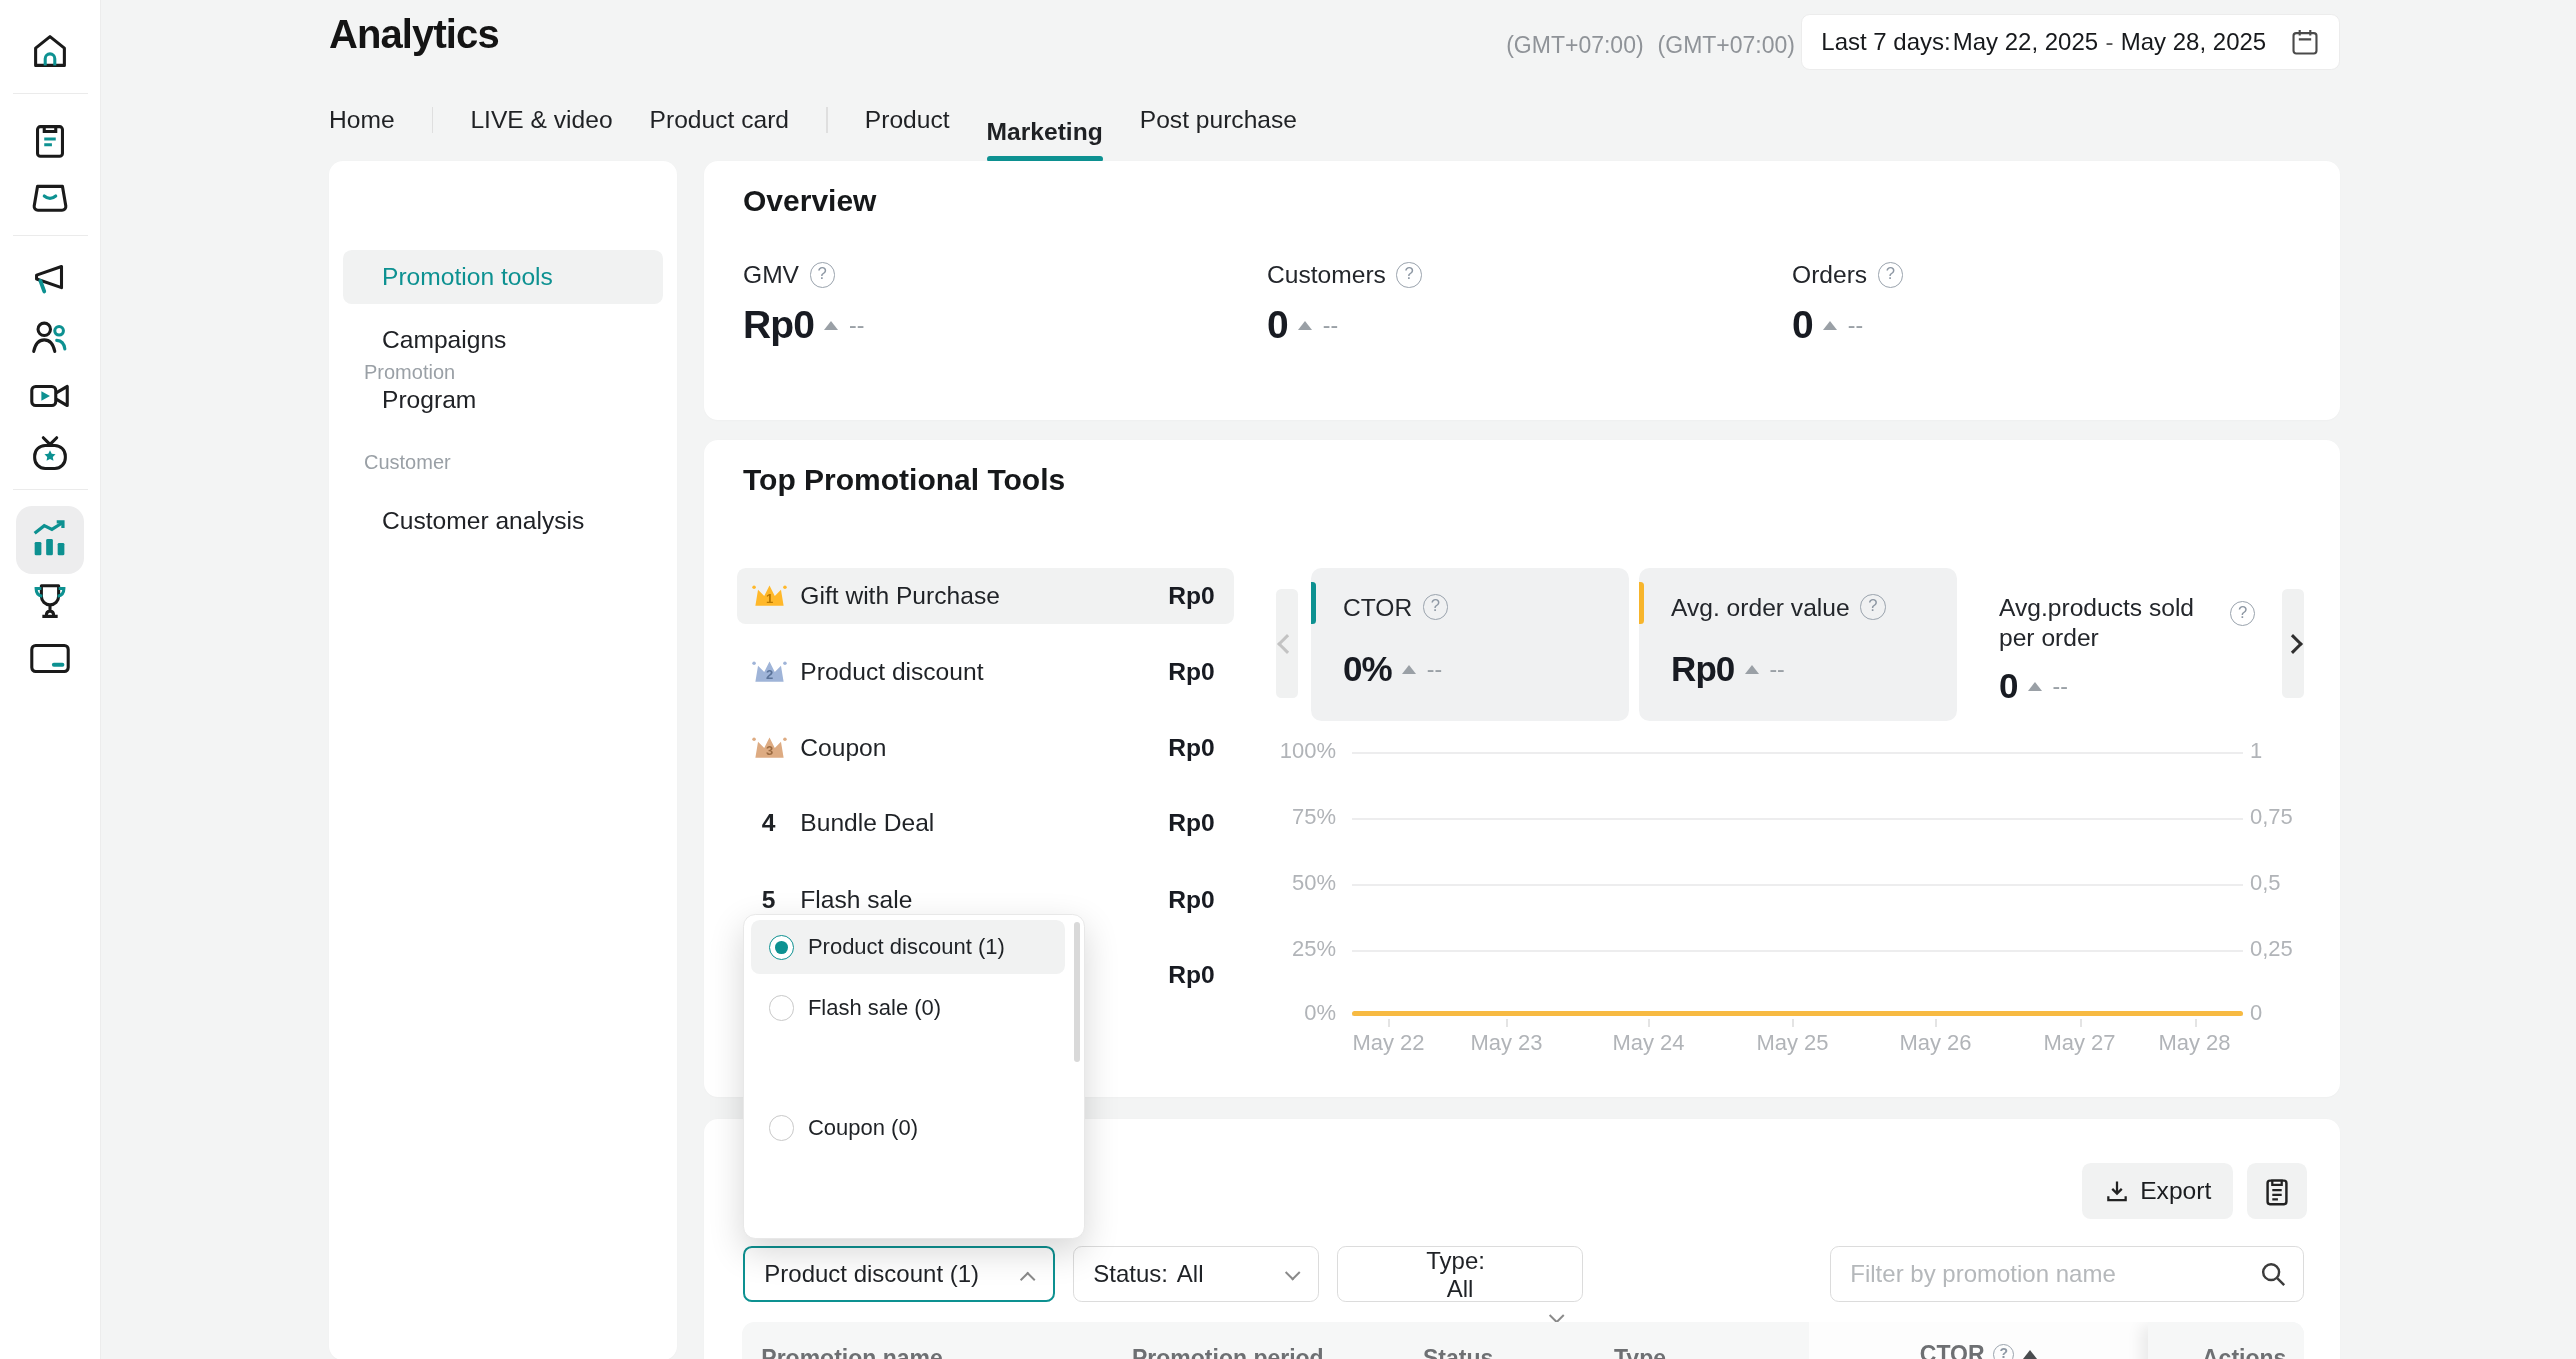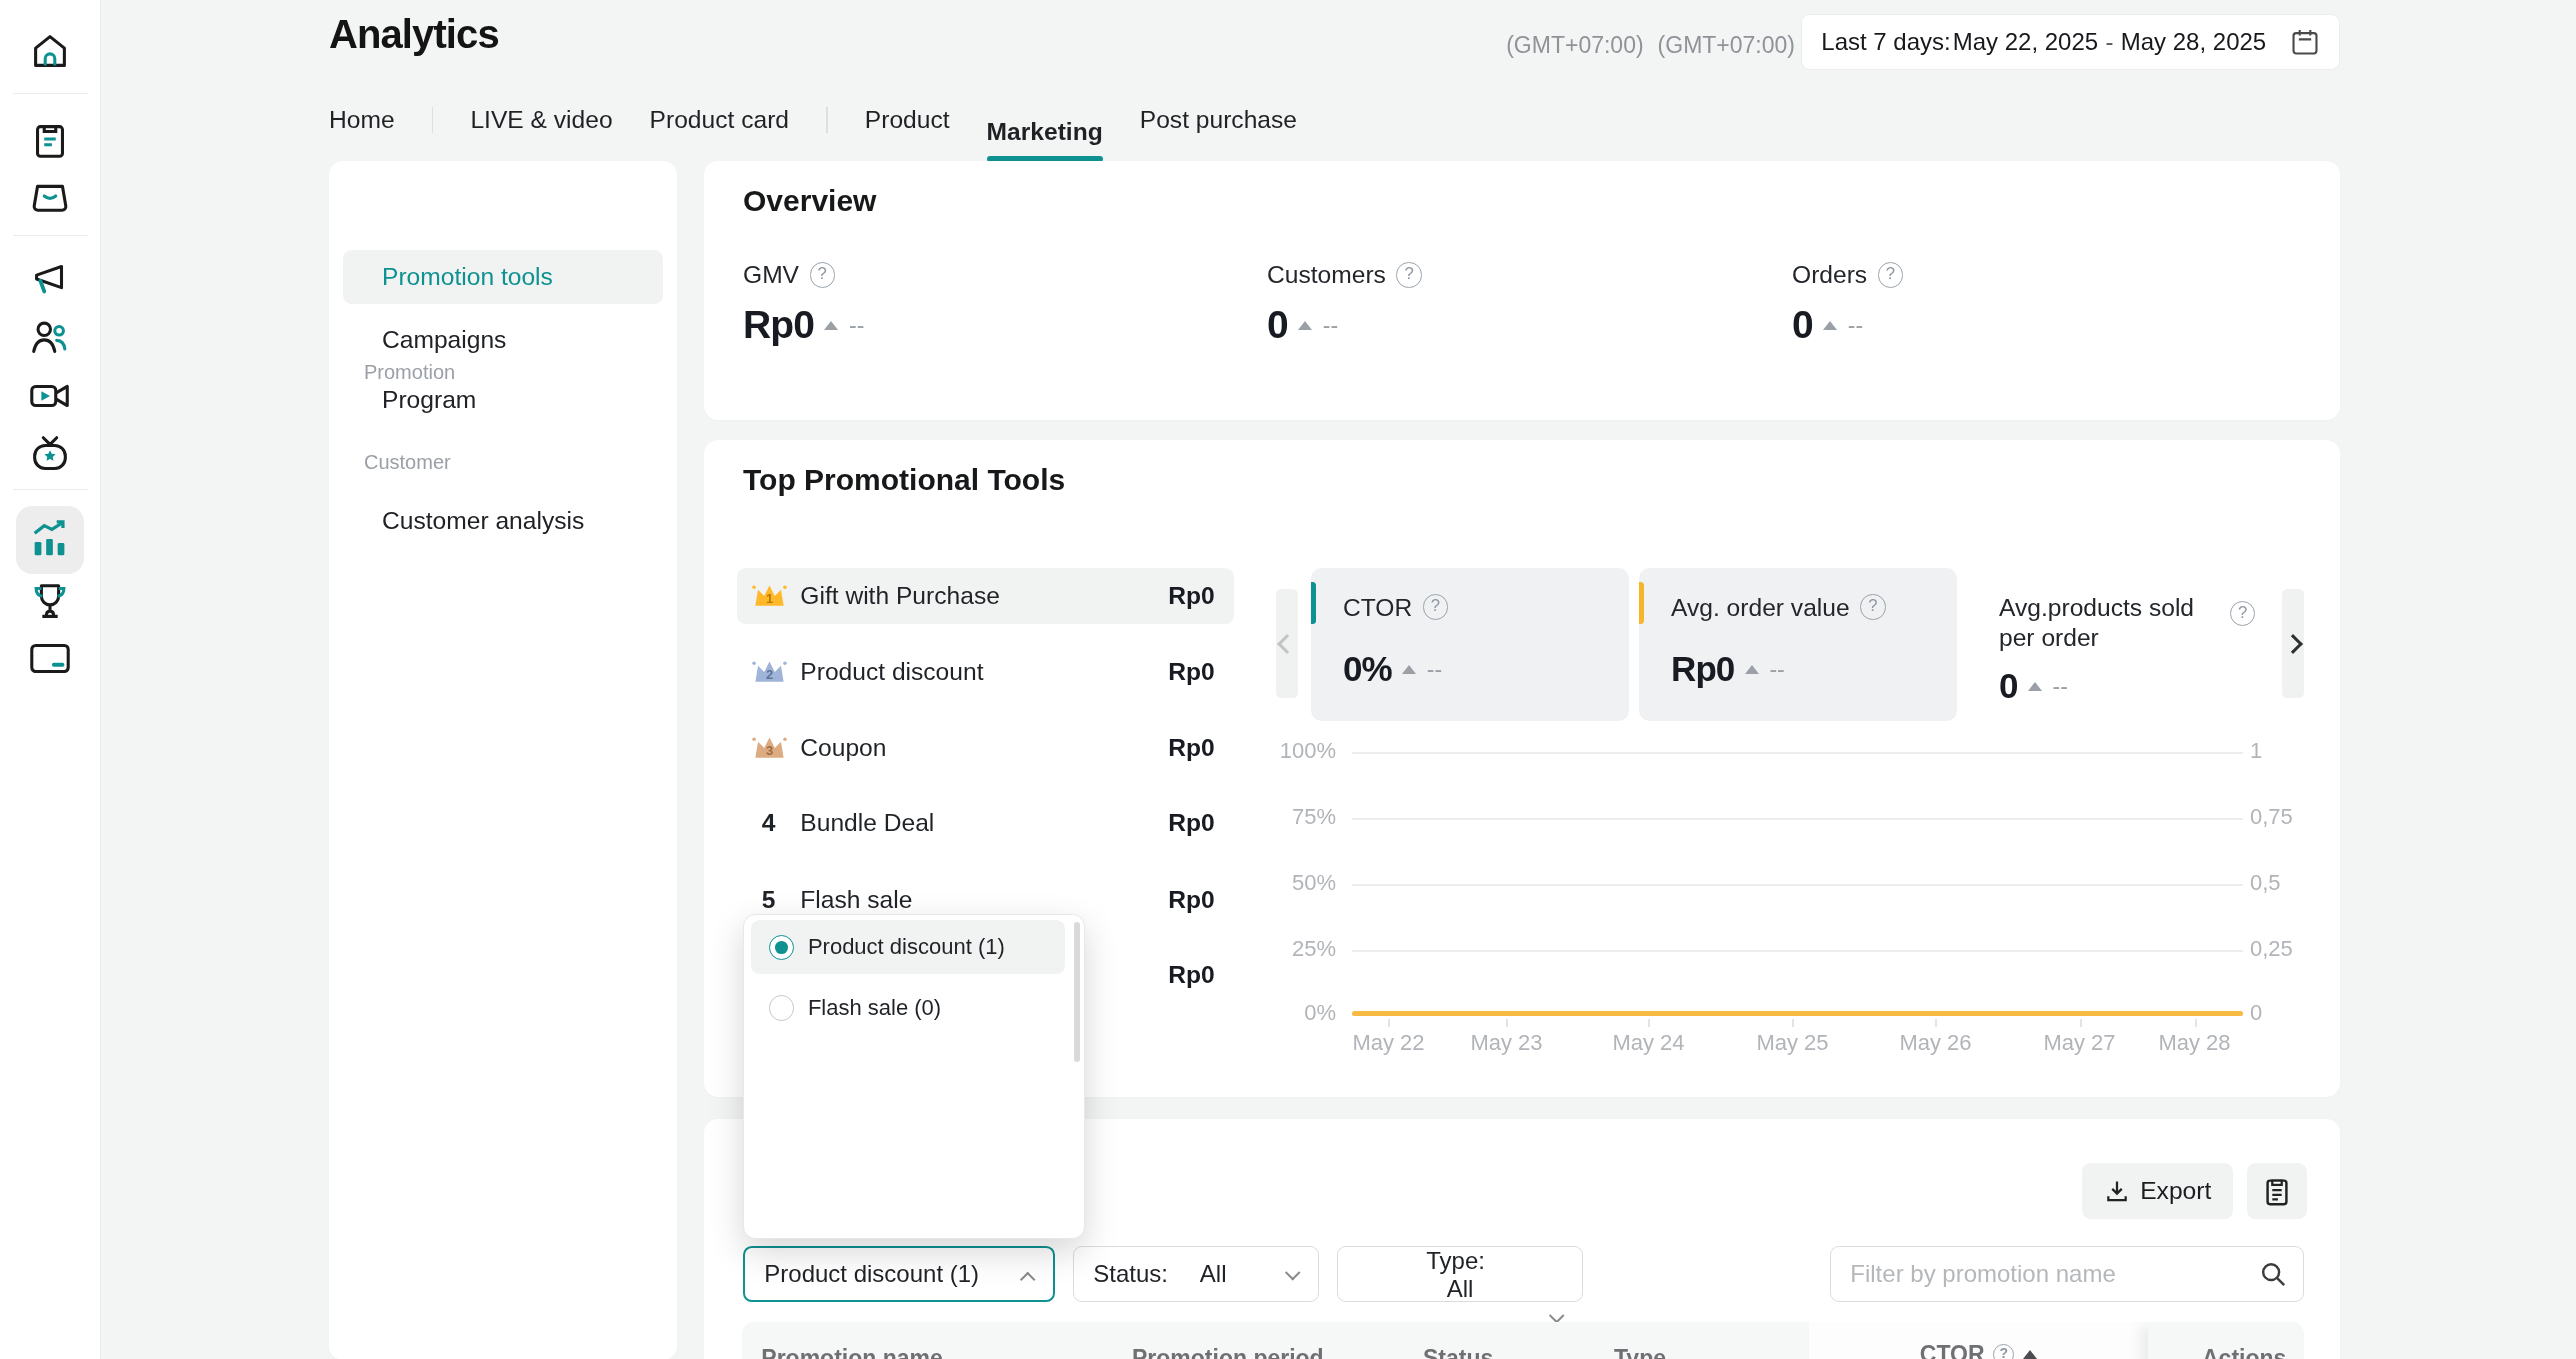--- a/index.html
+++ b/index.html
@@ -413,20 +413,24 @@
 
   <div class="dropdown">
     <div class="opt selected" style="top:5.3px">
       <span class="radio"></span>
       <span class="olabel">Product discount (1)</span>
     </div>
     <div class="opt" style="top:66px">
       <span class="radio"></span>
       <span class="olabel">Flash sale (0)</span>
     </div>
+    <div class="opt" style="top:186px">
+      <span class="radio"></span>
+      <span class="olabel">Coupon (0)</span>
+    </div>
     <div class="dd-scroll"></div>
   </div>
 </section>
 
 <section class="card" style="left:704px; top:1119px; width:1636px; height:351px;">
 
   <div class="btn" style="position:absolute; left:1378px; top:44px; width:151px; height:56px;">
     <svg width="26" height="26" viewBox="0 0 30 30" fill="none">
         <path d="M15 4v13M9.5 12.5l5.5 5.5 5.5-5.5" stroke="#222" stroke-width="2.6"></path>
         <path d="M5 21v4.5h20V21" stroke="#222" stroke-width="2.6"></path>
@@ -438,21 +442,21 @@
         <rect x="7" y="6" width="20" height="25" rx="2.5" stroke="#222" stroke-width="2.6"></rect>
         <path d="M12 6h10v4.5H12z" fill="#fff" stroke="#222" stroke-width="2.4"></path>
         <path d="M12 16h10M12 21h10M12 26h6" stroke="#222" stroke-width="2.4"></path>
       </svg>
   </div>
 
   <div class="select" style="left:39px; width:312px; border:2.2px solid #0d9191;">
     <span>Product discount (1)</span>
     <span class="chev-holder"><span class="ch up"></span></span>
   </div>
-  <div class="select" style="left:369px; width:246px; border:1.8px solid #dcdcdc;gap:23px;">
+  <div class="select" style="left:369px; width:246px; border:1.8px solid #dcdcdc;">
     <span class="slabel">Status:</span>
     <span>All</span>
     <span class="chev-holder"><span class="ch down"></span></span>
   </div>
   <div class="select" style="left:633px; width:246px; border:1.8px solid #dcdcdc;flex-direction:column;">
     <span class="slabel">Type:</span>
     <span>All</span>
     <span class="chev-holder"><span class="ch down"></span></span>
   </div>
 

